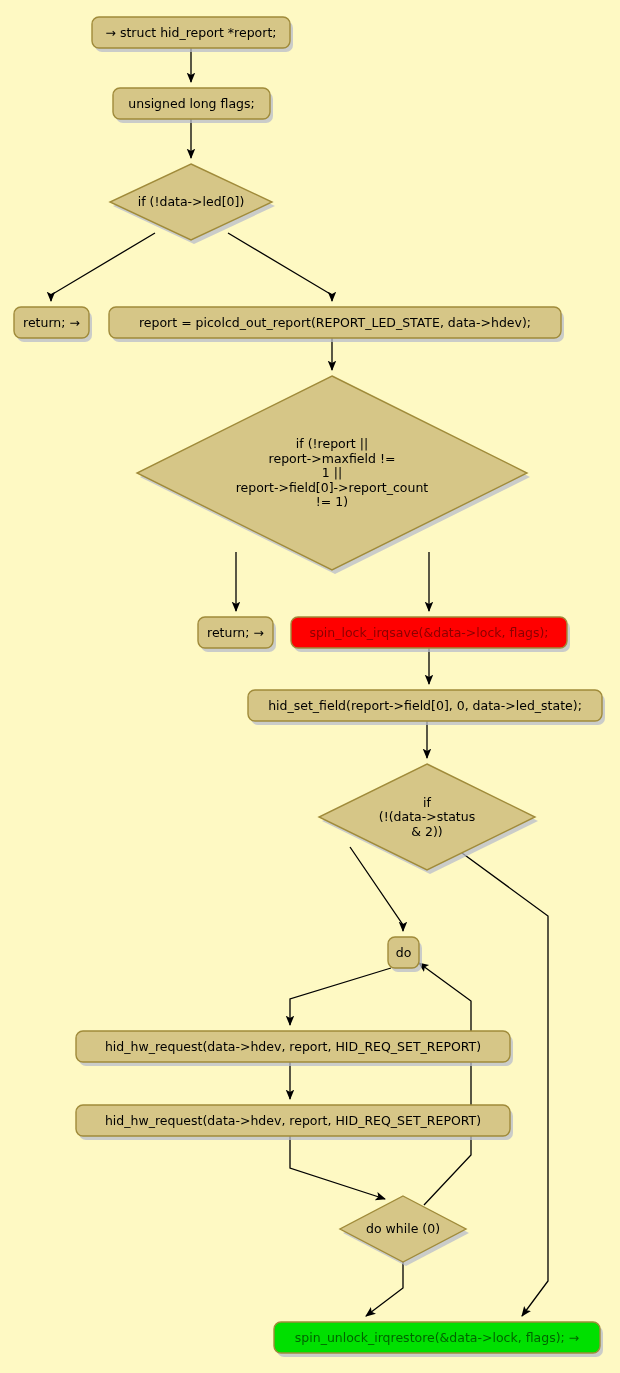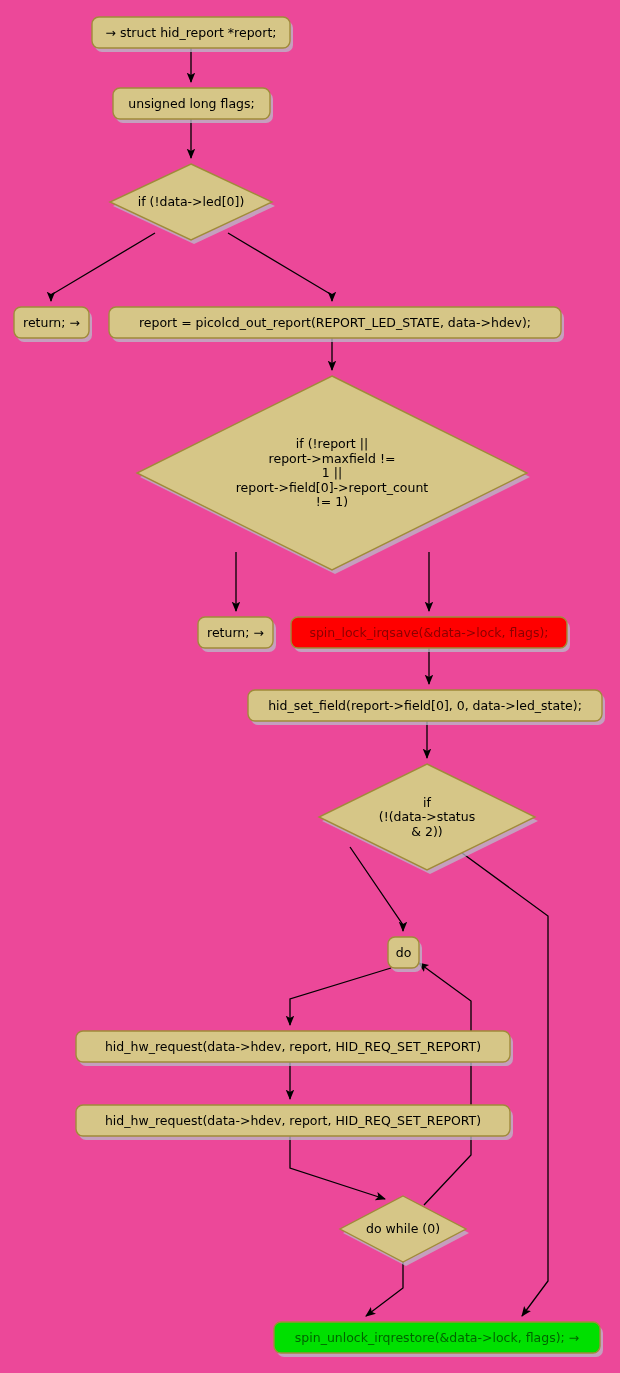--- a/index.html
+++ b/index.html
@@ -4,21 +4,21 @@
 <style>
   html, body {
     margin: 0;
     padding: 0;
     background: #ffffff;
   }
   #canvas-wrap {
     position: relative;
     width: 620px;
     height: 1373px;
-    background: #ec4899;
+    background: #fef9c3;
     overflow: hidden;
     font-family: "DejaVu Sans", sans-serif;
   }
   svg#flow {
     display: block;
     width: 620px;
     height: 1373px;
   }
   .node-text {
     font-family: "DejaVu Sans", sans-serif;

